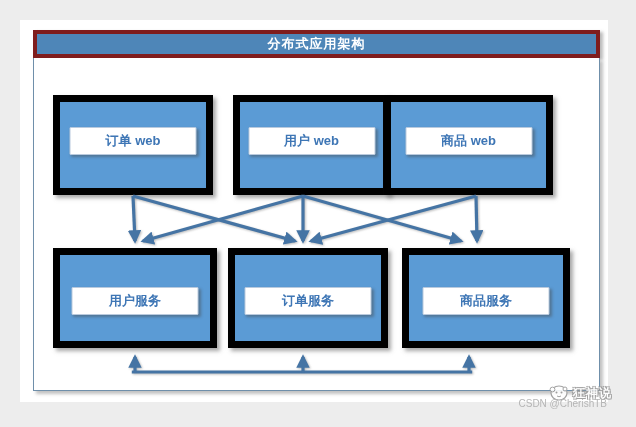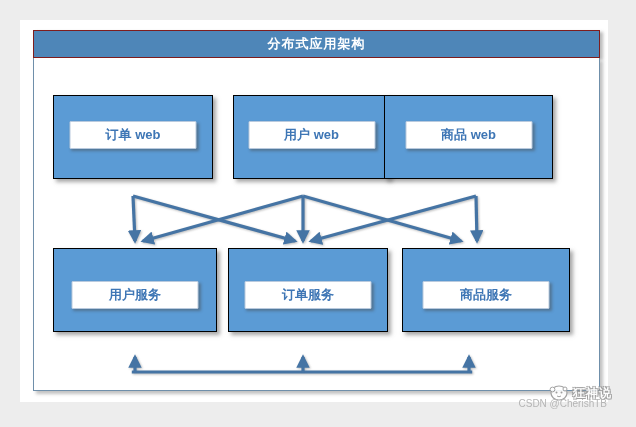--- a/index.html
+++ b/index.html
@@ -9,33 +9,33 @@
     font-family:"Liberation Sans","DejaVu Sans",sans-serif;
     position:relative;overflow:hidden;
   }
   .canvas{position:absolute;left:0;top:0;width:636px;height:427px;}
   .page{
     position:absolute;left:20px;top:20px;width:588px;height:382px;
     background:#ffffff;
   }
   .frame-header{
     position:absolute;left:33px;top:30px;width:567px;height:28px;
-    background:#4e86b8;border:1px solid #7f1d1d;box-sizing:border-box;
+    background:#4e86b8;border:4px solid #7f1d1d;box-sizing:border-box;
     box-shadow:3px 2px 3px rgba(120,120,120,0.5);
     display:flex;align-items:center;justify-content:center;
     color:#ffffff;font-size:13px;font-weight:bold;letter-spacing:1px;
   }
   .frame-body{
     position:absolute;left:33px;top:58px;width:567px;height:333px;
     background:#ffffff;border:1px solid #6f8faa;border-top:none;box-sizing:border-box;
     box-shadow:3px 3px 3px rgba(120,120,120,0.45);
   }
   .node{
-    position:absolute;height:84px;box-sizing:border-box;
-    background:#5b9bd5;border:1px solid #000000;
+    position:absolute;height:100px;box-sizing:border-box;
+    background:#5b9bd5;border:7px solid #000000;
     box-shadow:3px 3px 4px rgba(95,95,95,0.55);
   }
   .node-label{
     position:absolute;left:50%;transform:translateX(-50%);
     width:127px;height:28px;box-sizing:border-box;
     background:#ffffff;border:1px solid #b9cade;border-radius:1px;
     box-shadow:2px 2px 3px rgba(70,70,70,0.45);
     display:flex;align-items:center;justify-content:center;
     color:#3e76b5;font-size:13px;font-weight:bold;white-space:nowrap;
   }

